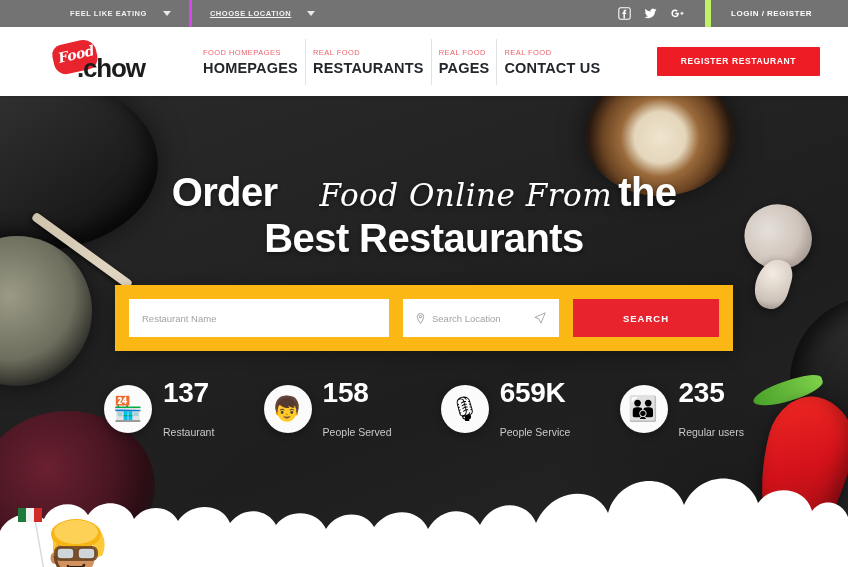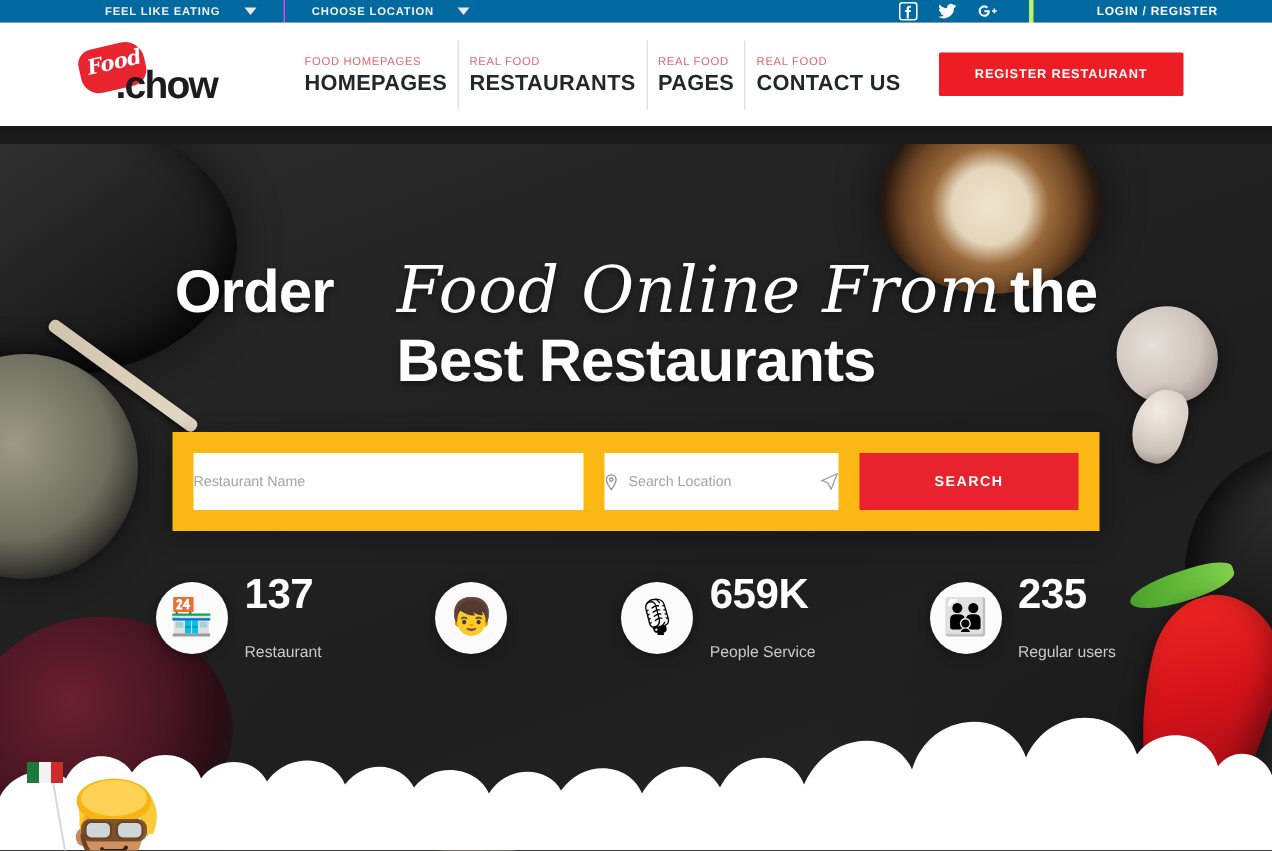--- a/index.html
+++ b/index.html
@@ -7,50 +7,50 @@
     width: 848px; height: 567px;
     overflow: hidden;
     font-family: "Liberation Sans", sans-serif;
     background: #1b1b1b;
   }
   #page { position: relative; width: 848px; height: 567px; overflow: hidden; }
 
   
   .topbar {
     position: relative; z-index: 40;
-    height: 15px; width: 100%;
-    background: #0369a1;
+    height: 27px; width: 100%;
+    background: #737373;
     display: flex; align-items: center;
     color: #fff;
     text-align: center;
   }
   .topbar-left { display: flex; align-items: center; height: 27px; margin-left: 52px; }
   .tb-item {
     display: flex; align-items: center; gap: 16px;
     height: 27px; padding: 0 18px;
     font-size: 7.5px; font-weight: bold; letter-spacing: .55px;
     color: #f2f2f2; cursor: pointer; white-space: nowrap;
   }
-  .tb-item + .tb-item { border-left: 1px solid #d946ef; }
+  .tb-item + .tb-item { border-left: 3px solid #d946ef; text-decoration: underline; }
   .caret {
     width: 0; height: 0;
     border-left: 4px solid transparent;
     border-right: 4px solid transparent;
     border-top: 5px solid #e9e9e9;
     display: inline-block;
   }
   .topbar-right {
     margin-left: auto; display: flex; align-items: center; height: 27px; margin-right: 28px;
   }
   .socials { display: flex; align-items: center; gap: 13px; padding-right: 22px; height: 27px; }
   .soc { width: 13px; height: 13px; display: block; cursor: pointer; }
   .soc svg { display: block; }
   .login-cell {
-    border-left: 3px solid #bef264; height: 27px; display: flex; align-items: center;
-    padding: 0 8px 0 42px;
+    border-left: 6px solid #bef264; height: 27px; display: flex; align-items: center;
+    padding: 0 8px 0 20px;
     font-size: 8px; font-weight: bold; letter-spacing: .5px; color: #fff; cursor: pointer;
   }
 
   
   .header {
     position: relative; z-index: 40;
     height: 69px; width: 100%;
     background: #ffffff;
     display: flex; align-items: center;
     box-shadow: 0 1px 3px rgba(0,0,0,.12);
@@ -83,21 +83,21 @@
   }
   .nav-item + .nav-item { border-left: 1px solid #e2e2e2; }
   .nav-sub {
     font-size: 7.5px; color: #e8646c; letter-spacing: .45px;
     font-weight: normal; margin-bottom: 3px;
   }
   .nav-main {
     font-size: 14.5px; color: #23272b; letter-spacing: .2px; font-weight: bold;
   }
   .register-btn {
-    margin-left: auto; margin-right: 59px;
+    margin-left: auto; margin-right: 28px;
     background: #ee1c24; color: #fff;
     font-size: 8.5px; font-weight: bold; letter-spacing: .6px;
     padding: 0 24px; height: 29px; line-height: 29px;
     border: none; border-radius: 1px; cursor: pointer; white-space: nowrap;
   }
 
   
   .hero { position: absolute; left: 0; top: 96px; width: 848px; height: 471px; overflow: hidden; }
   .hero-bg {
     position: absolute; inset: 0;
@@ -176,36 +176,36 @@
   .hero-inner { position: relative; z-index: 10; width: 848px; }
   .headline {
     text-align: center; color: #fff; margin-top: 76px;
     line-height: 1.04; text-shadow: 0 2px 4px rgba(0,0,0,.45);
   }
   .hl-line1 { font-size: 40px; font-weight: bold; letter-spacing: -.6px; }
   .hl-line2 { font-size: 40px; font-weight: bold; letter-spacing: -.6px; margin-top: 4px; }
   .script {
     font-family: "DejaVu Serif", serif;
     font-style: italic; font-weight: normal;
-    font-size: 43px; letter-spacing: .5px;
+    font-size: 31px; letter-spacing: .5px;
     padding: 0 6px;
     margin-left: 36px;
   }
 
   
   .search-wrap {
     position: relative; z-index: 10;
     width: 618px; margin: 26px auto 0;
     background: #fbb713; padding: 14px;
     display: flex; align-items: stretch; gap: 14px;
     box-shadow: 0 4px 16px rgba(0,0,0,.32);
   }
   .sfield {
     background: #fff; height: 38px; display: flex; align-items: center;
-    padding: 0 0; gap: 7px; font-size: 9.5px; color: #9a9a9a;
+    padding: 0 13px; gap: 7px; font-size: 9.5px; color: #9a9a9a;
   }
   .sfield.name { flex: 0 0 260px; }
   .sfield.loc  { flex: 1 1 auto; }
   .sfield input {
     border: none; outline: none; background: transparent;
     font-family: "Liberation Sans", sans-serif;
     font-size: 9.5px; color: #555; width: 100%;
   }
   .sfield input::placeholder { color: #a3a3a3; }
   .pin-icon { width: 9px; height: 11px; flex: 0 0 auto; }
@@ -352,20 +352,24 @@
       <div class="stats">
         <div class="stat">
           <span class="stat-icon">🏪</span>
           <span>
             <div class="stat-num">137</div>
             <div class="stat-label">Restaurant</div>
           </span>
         </div>
         <div class="stat">
           <span class="stat-icon">👦</span>
+          <span>
+            <div class="stat-num">158</div>
+            <div class="stat-label">People Served</div>
+          </span>
         </div>
         <div class="stat">
           <span class="stat-icon">🎙</span>
           <span>
             <div class="stat-num">659K</div>
             <div class="stat-label">People Service</div>
           </span>
         </div>
         <div class="stat">
           <span class="stat-icon">👪</span>

